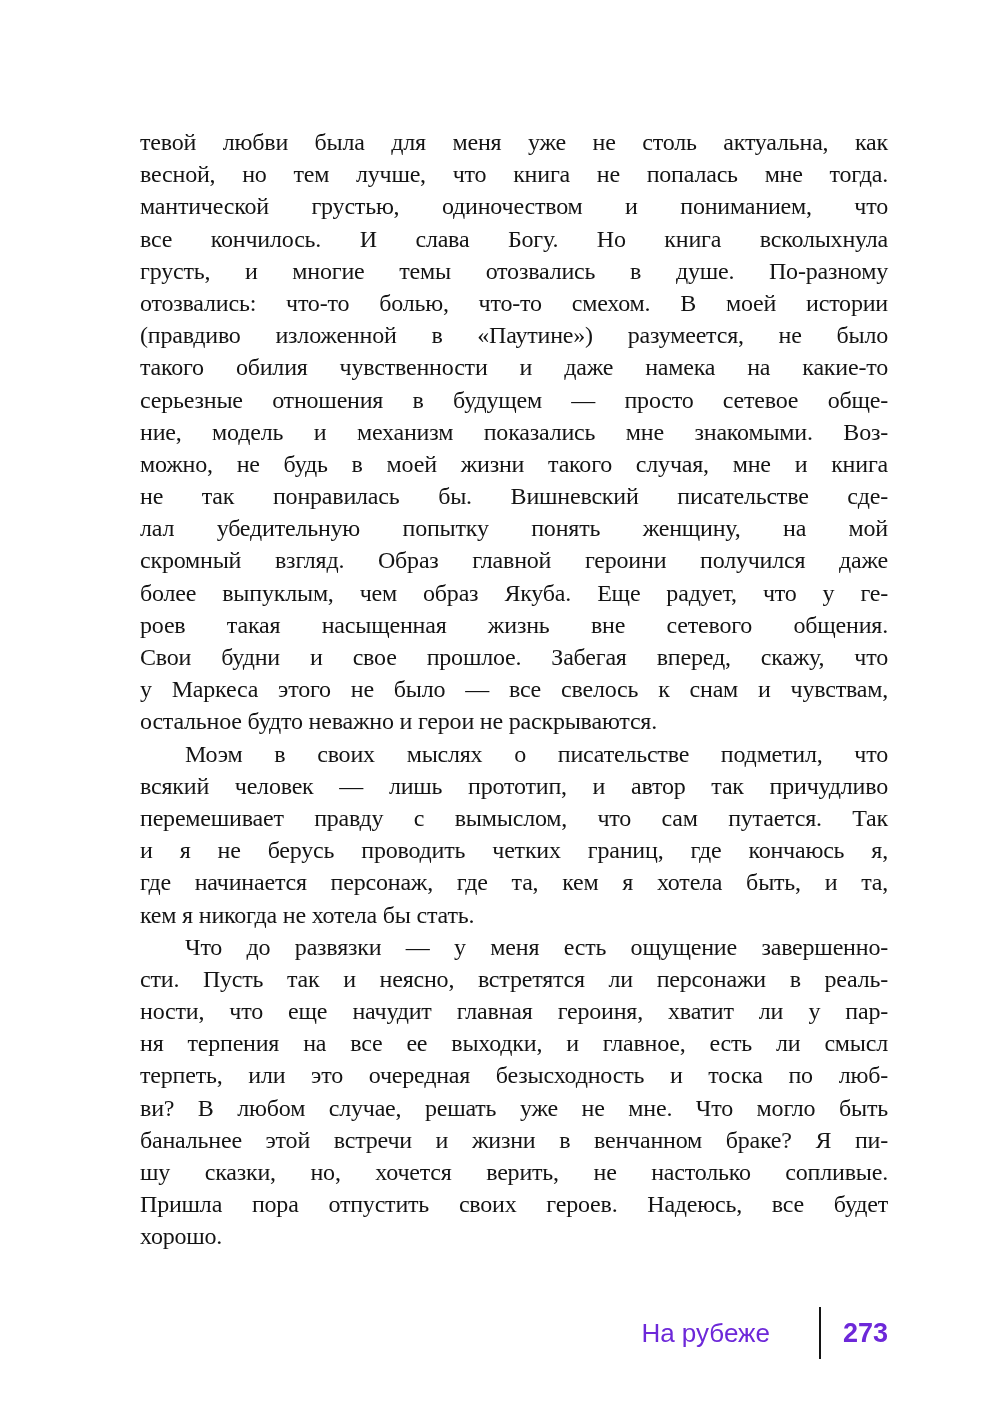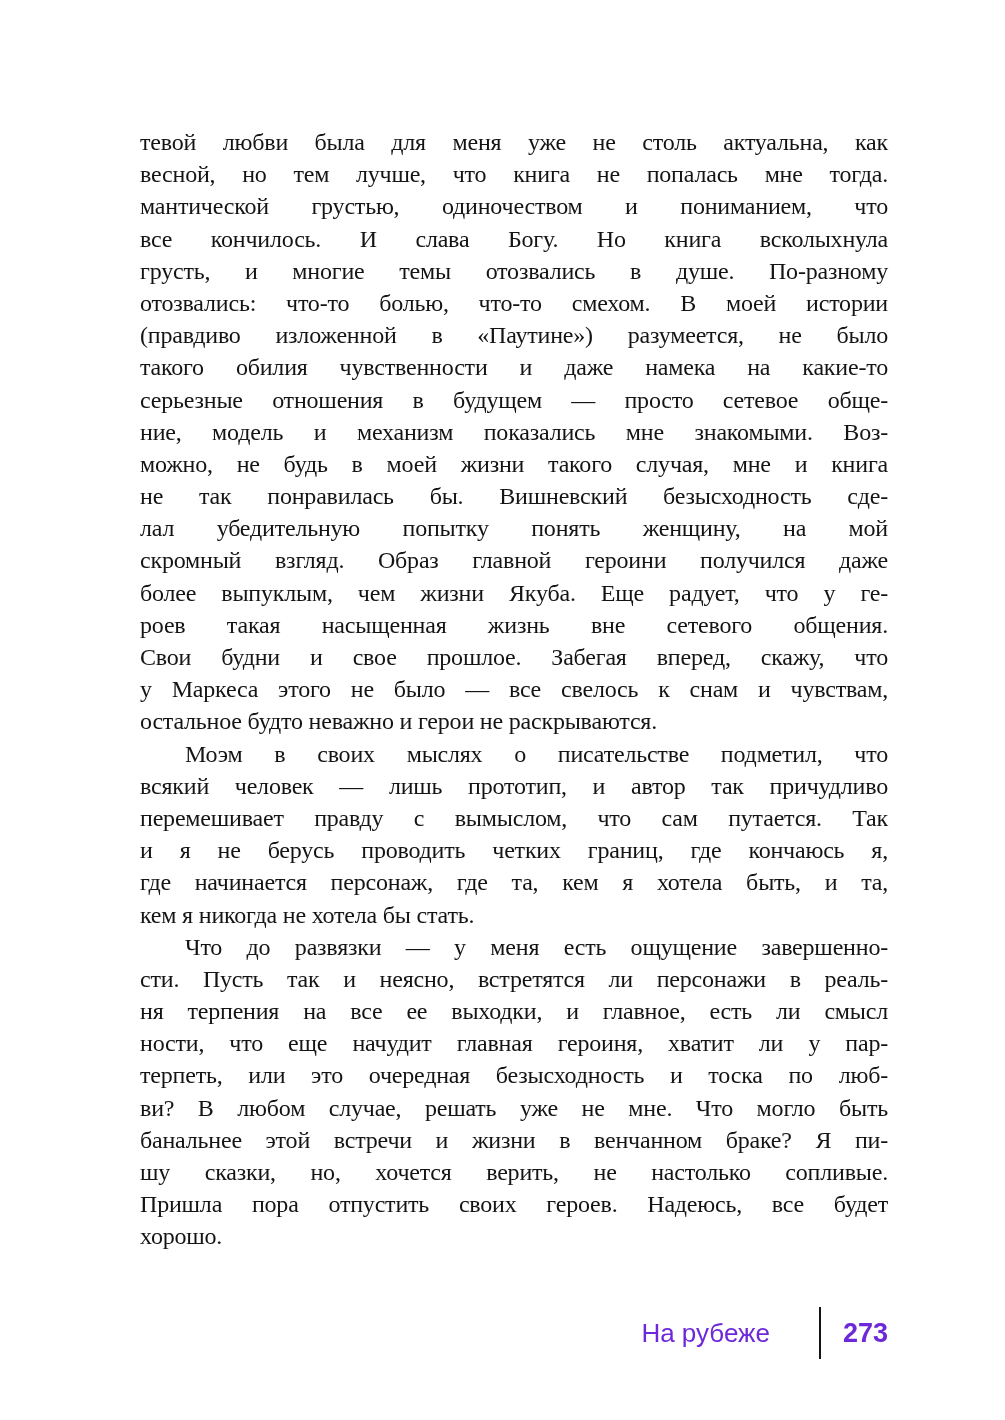--- a/index.html
+++ b/index.html
@@ -80,38 +80,38 @@
       <div class="line">весной, но тем лучше, что книга не попалась мне тогда.</div>
       <div class="line">мантической грустью, одиночеством и пониманием, что</div>
       <div class="line">все кончилось. И слава Богу. Но книга всколыхнула</div>
       <div class="line">грусть, и многие темы отозвались в душе. По-разному</div>
       <div class="line">отозвались: что-то болью, что-то смехом. В моей истории</div>
       <div class="line">(правдиво изложенной в «Паутине») разумеется, не было</div>
       <div class="line">такого обилия чувственности и даже намека на какие-то</div>
       <div class="line">серьезные отношения в будущем — просто сетевое обще-</div>
       <div class="line">ние, модель и механизм показались мне знакомыми. Воз-</div>
       <div class="line">можно, не будь в моей жизни такого случая, мне и книга</div>
-      <div class="line">не так понравилась бы. Вишневский безысходность сде-</div>
+      <div class="line">не так понравилась бы. Вишневский писательстве сде-</div>
       <div class="line">лал убедительную попытку понять женщину, на мой</div>
       <div class="line">скромный взгляд. Образ главной героини получился даже</div>
-      <div class="line">более выпуклым, чем жизни Якуба. Еще радует, что у ге-</div>
+      <div class="line">более выпуклым, чем образ Якуба. Еще радует, что у ге-</div>
       <div class="line">роев такая насыщенная жизнь вне сетевого общения.</div>
       <div class="line">Свои будни и свое прошлое. Забегая вперед, скажу, что</div>
       <div class="line">у Маркеса этого не было — все свелось к снам и чувствам,</div>
       <div class="line last">остальное будто неважно и герои не раскрываются.</div>
       <div class="line indent">Моэм в своих мыслях о писательстве подметил, что</div>
       <div class="line">всякий человек — лишь прототип, и автор так причудливо</div>
       <div class="line">перемешивает правду с вымыслом, что сам путается. Так</div>
       <div class="line">и я не берусь проводить четких границ, где кончаюсь я,</div>
       <div class="line">где начинается персонаж, где та, кем я хотела быть, и та,</div>
       <div class="line last">кем я никогда не хотела бы стать.</div>
       <div class="line indent">Что до развязки — у меня есть ощущение завершенно-</div>
       <div class="line">сти. Пусть так и неясно, встретятся ли персонажи в реаль-</div>
+      <div class="line">ности, что еще начудит главная героиня, хватит ли у пар-</div>
       <div class="line">ня терпения на все ее выходки, и главное, есть ли смысл</div>
-      <div class="line">ности, что еще начудит главная героиня, хватит ли у пар-</div>
       <div class="line">терпеть, или это очередная безысходность и тоска по люб-</div>
       <div class="line">ви? В любом случае, решать уже не мне. Что могло быть</div>
       <div class="line">банальнее этой встречи и жизни в венчанном браке? Я пи-</div>
       <div class="line">шу сказки, но, хочется верить, не настолько сопливые.</div>
       <div class="line">Пришла пора отпустить своих героев. Надеюсь, все будет</div>
       <div class="line last">хорошо.</div>
     </div>
 
   <div class="footer">
     <span class="footer-title">На рубеже</span>

